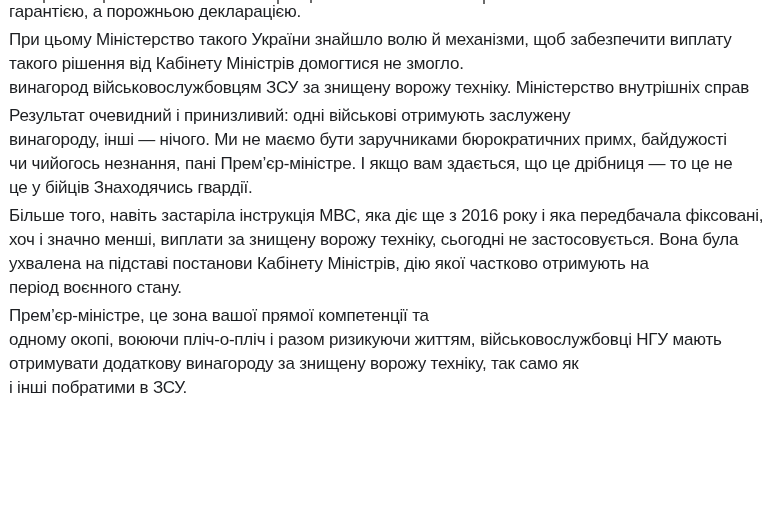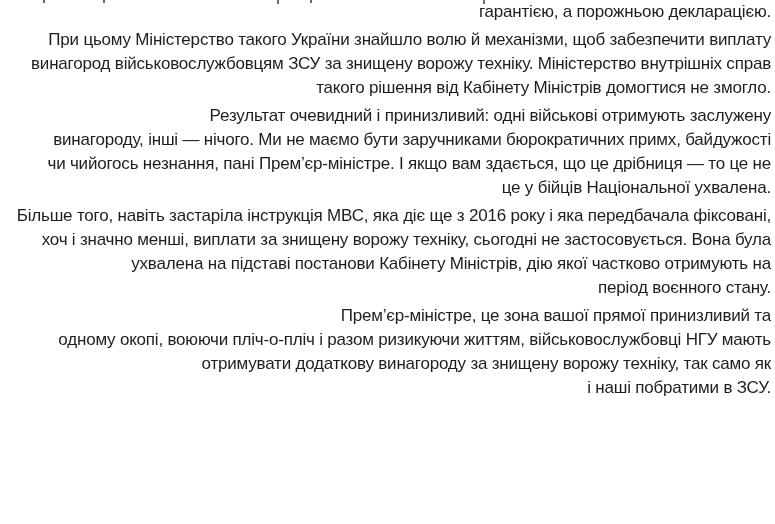--- a/index.html
+++ b/index.html
@@ -24,21 +24,20 @@
     line-height: 24px;
     letter-spacing: -0.2px;
   }
   .para {
     margin: 0 0 4px 0;
     padding: 0;
   }
   .line {
     white-space: nowrap;
     overflow: hidden;
-    text-align: right;
   }
   .frag {
     position: absolute;
     top: 0;
     width: 2px;
     height: 3px;
     background: #6b6b6b;
     display: block;
   }
 </style>
@@ -54,39 +53,39 @@
 </div>
 
 <div class="doc">
 
   <div class="para">
     <div class="line">гарантією, а порожньою декларацією.</div>
   </div>
 
   <div class="para">
     <div class="line">При цьому Міністерство такого України знайшло волю й механізми, щоб забезпечити виплату</div>
+    <div class="line">такого рішення від Кабінету Міністрів домогтися не змогло.</div>
     <div class="line">винагород військовослужбовцям ЗСУ за знищену ворожу техніку. Міністерство внутрішніх справ</div>
-    <div class="line">такого рішення від Кабінету Міністрів домогтися не змогло.</div>
   </div>
 
   <div class="para">
     <div class="line">Результат очевидний і принизливий: одні військові отримують заслужену</div>
     <div class="line">винагороду, інші — нічого. Ми не маємо бути заручниками бюрократичних примх, байдужості</div>
     <div class="line">чи чийогось незнання, пані Прем’єр-міністре. І якщо вам здається, що це дрібниця — то це не</div>
-    <div class="line">це у бійців Національної ухвалена.</div>
+    <div class="line">це у бійців Знаходячись гвардії.</div>
   </div>
 
   <div class="para">
     <div class="line">Більше того, навіть застаріла інструкція МВС, яка діє ще з 2016 року і яка передбачала фіксовані,</div>
     <div class="line">хоч і значно менші, виплати за знищену ворожу техніку, сьогодні не застосовується. Вона була</div>
     <div class="line">ухвалена на підставі постанови Кабінету Міністрів, дію якої частково отримують на</div>
     <div class="line">період воєнного стану.</div>
   </div>
 
 
   <div class="para">
-    <div class="line">Прем’єр-міністре, це зона вашої прямої принизливий та</div>
+    <div class="line">Прем’єр-міністре, це зона вашої прямої компетенції та</div>
     <div class="line">одному окопі, воюючи пліч-о-пліч і разом ризикуючи життям, військовослужбовці НГУ мають</div>
     <div class="line">отримувати додаткову винагороду за знищену ворожу техніку, так само як</div>
-    <div class="line">і наші побратими в ЗСУ.</div>
+    <div class="line">і інші побратими в ЗСУ.</div>
   </div>
 
 </div>
 
 </body></html>

